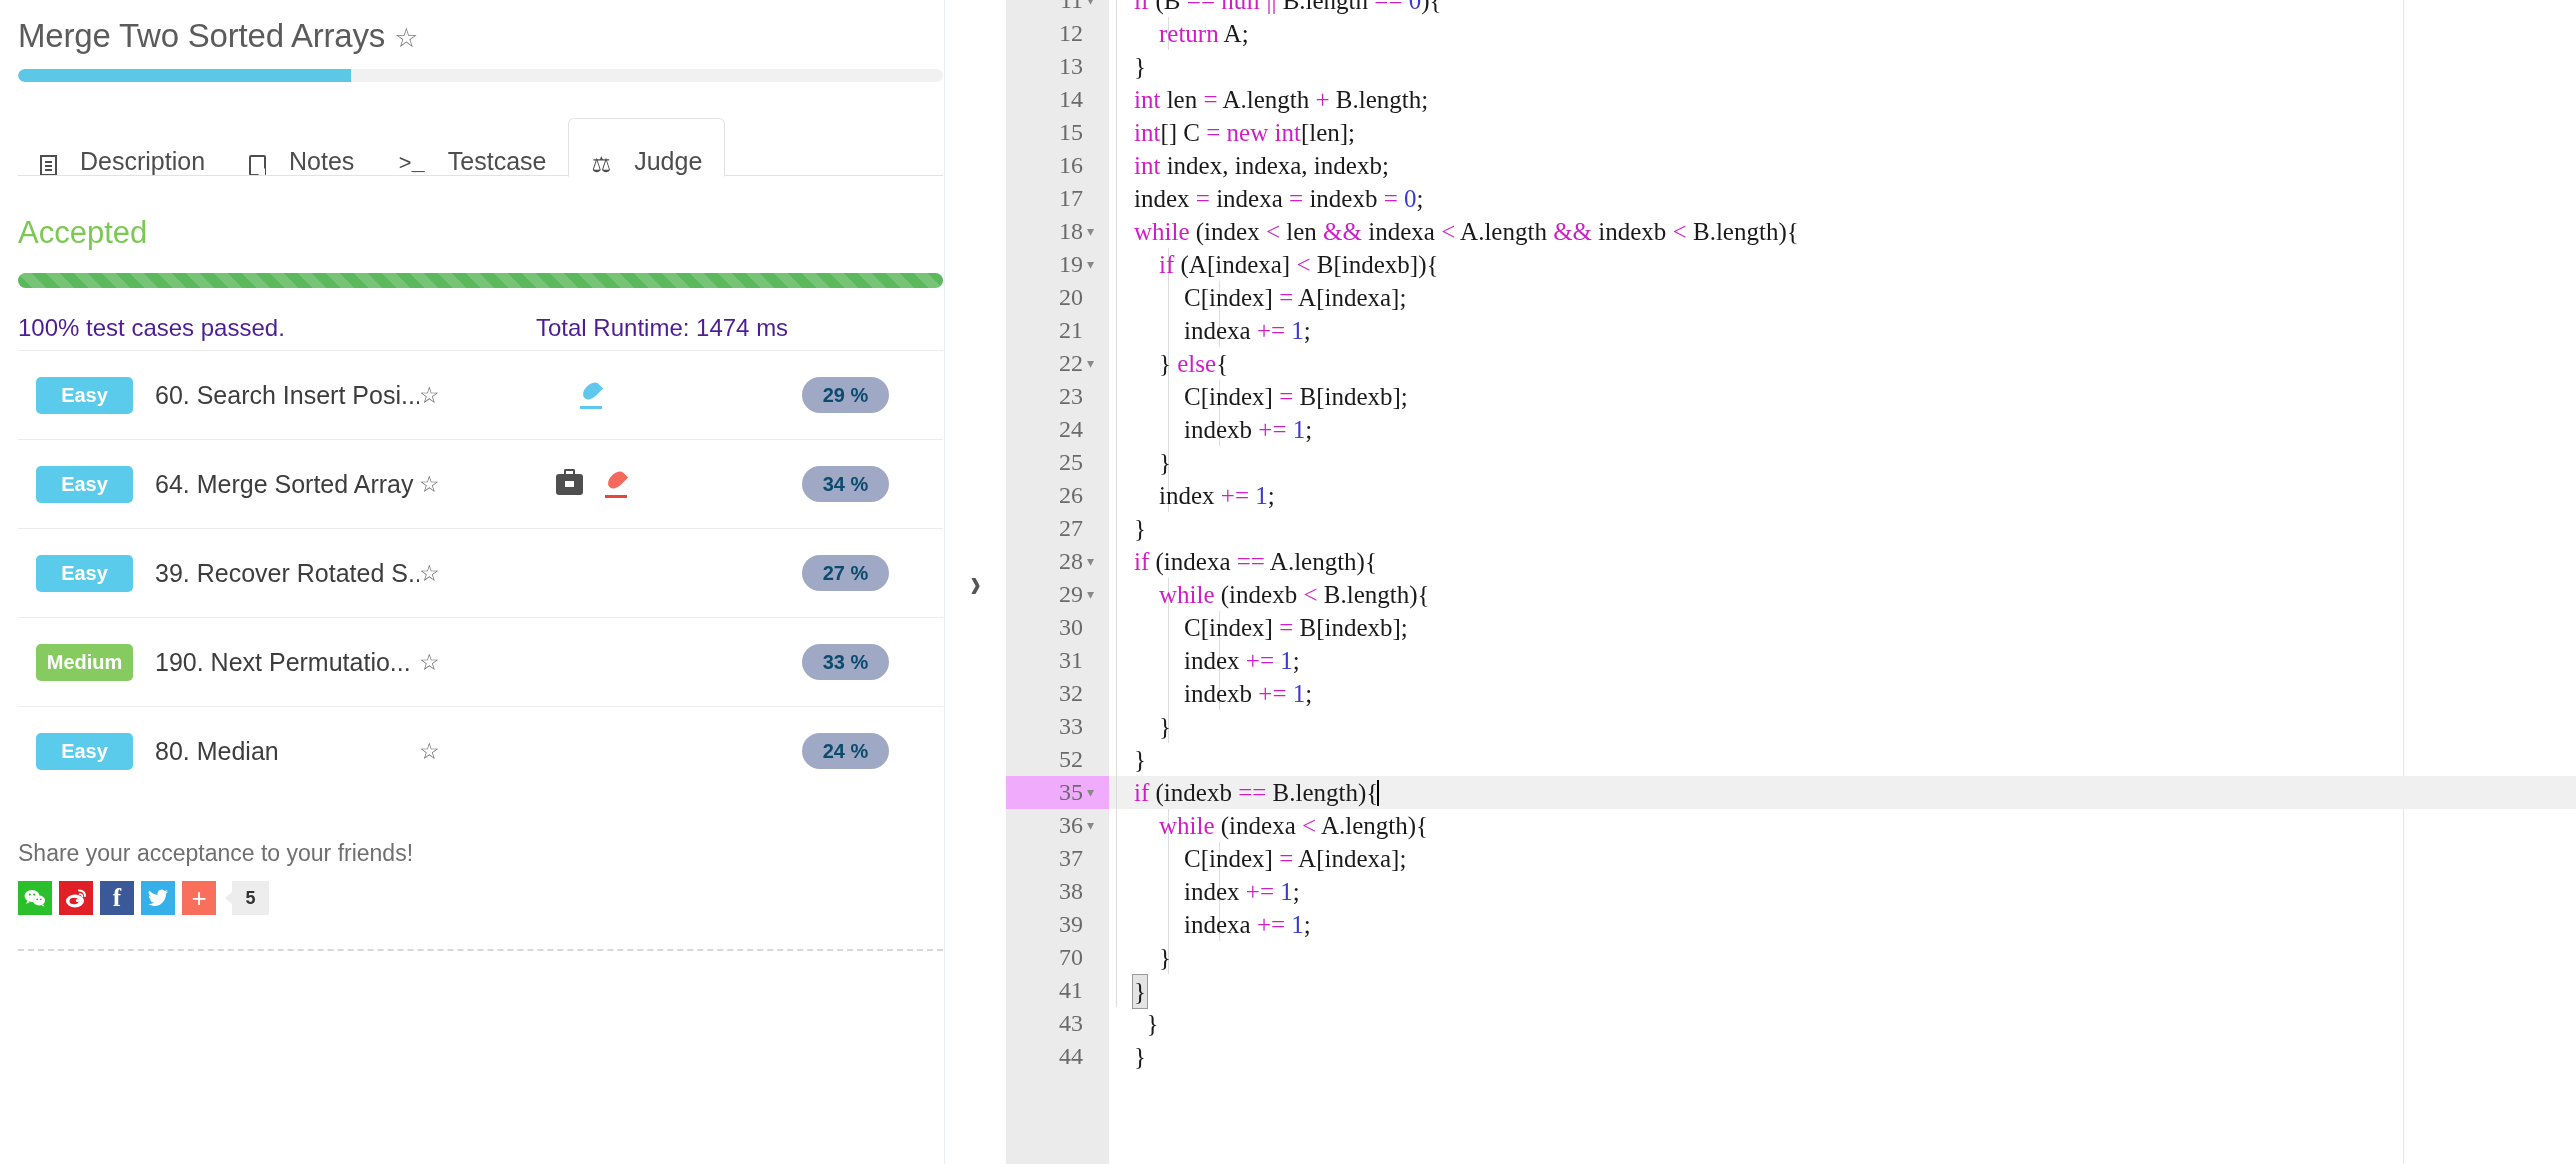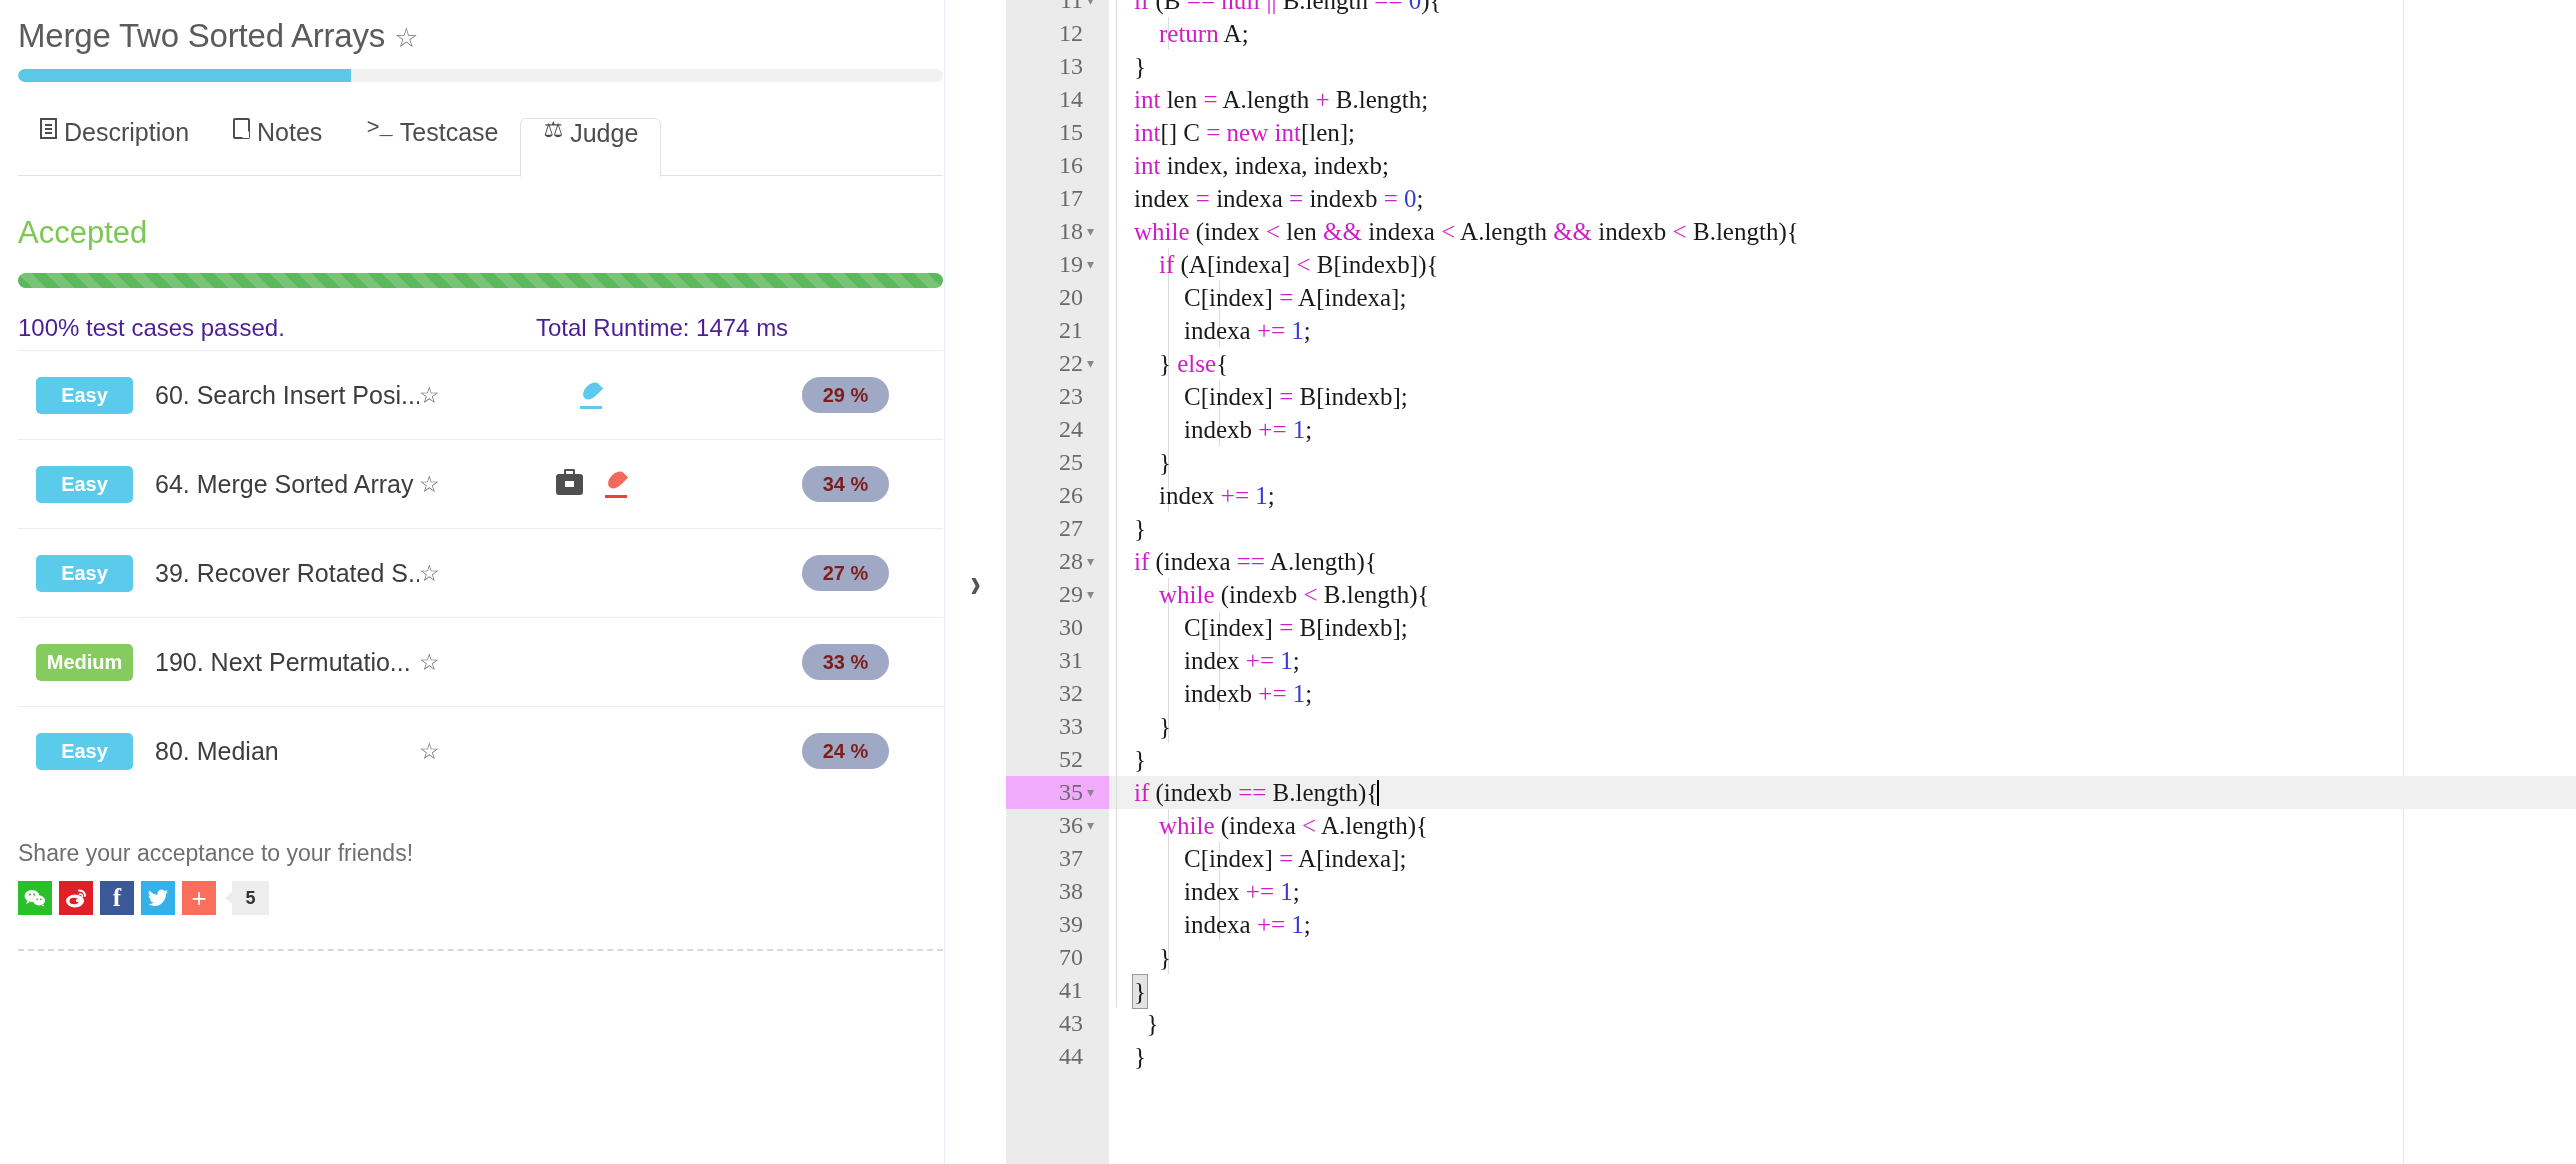--- a/index.html
+++ b/index.html
@@ -41,21 +41,21 @@
   .tab-strip {
     margin-top: 35px; position: relative; height: 59px;
     width: 925px;
   }
   .tab-strip::after {
     content:""; position:absolute; left:0; right:0; bottom:0;
     height:1px; background:#e2e2e2;
   }
   .tabs { display: flex; align-items: flex-end; height: 59px; }
   .tab {
-    display: flex; align-items: flex-start; gap: 7px;
+    display: flex; align-items: flex-end; gap: 23px;
     padding: 0 22px; height: 58px;
     font-size: 25px; color: #4d4d4d;
     position: relative; box-sizing: border-box;
   }
   .tab.active {
     border: 1px solid #e2e2e2; border-bottom: 1px solid #fff;
     border-radius: 6px 6px 0 0; background: #fff; z-index: 2;
     height: 59px; margin-bottom: -1px;
   }
   .tab .tico { font-size: 22px; line-height: 1; display:inline-block; }
@@ -123,21 +123,21 @@
     margin-left: 22px; font-size: 25px; color: #3d3d3d;
     width: 264px; flex:none; white-space:nowrap; overflow:hidden;
   }
   .rel-star { font-size: 23px; color:#6a6a6a; flex:none; }
   .rel-icons {
     flex: 1; display:flex; align-items:center; justify-content:center;
     gap: 22px; padding-right: 59px;
   }
   .rel-pct {
     width: 87px; height: 36px; border-radius: 19px; background:#9fa8c4;
-    color:#7f1d1d; font-size:20px; font-weight:bold;
+    color:#0c4a6e; font-size:20px; font-weight:bold;
     display:flex; align-items:center; justify-content:center;
     margin-right: 54px; flex:none;
   }
   .ico-case {
     width: 27px; height: 21px; background:#4f4f4f; border-radius:3px;
     position: relative; display:inline-block;
   }
   .ico-case::before {
     content:""; position:absolute; left:8px; top:-5px; width:11px; height:5px;
     border: 2px solid #4f4f4f; border-bottom:none; border-radius:2px 2px 0 0;

